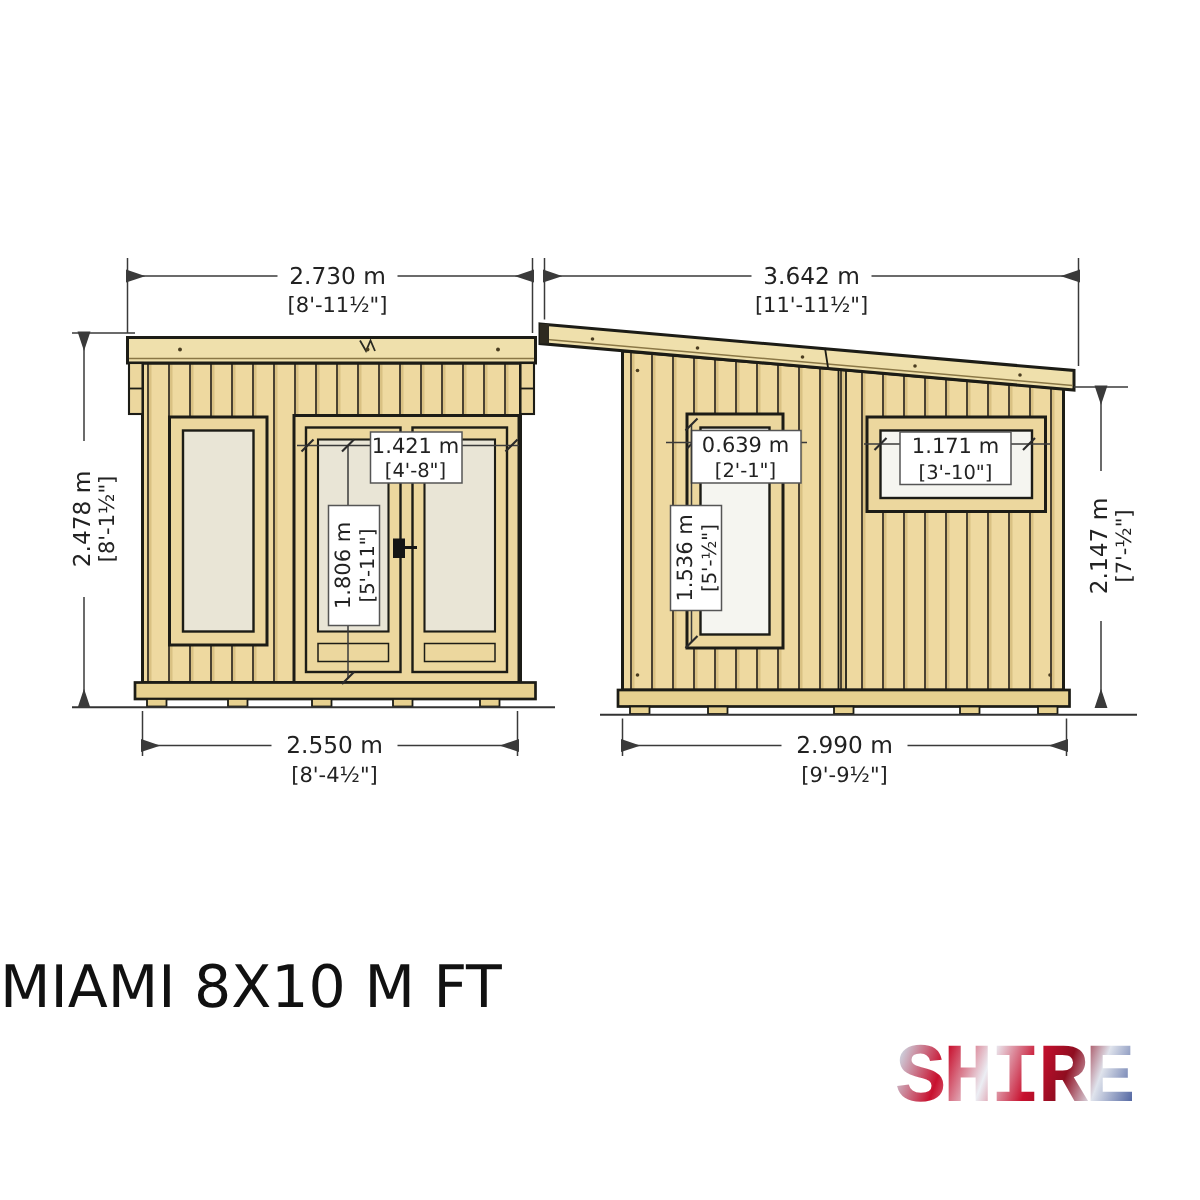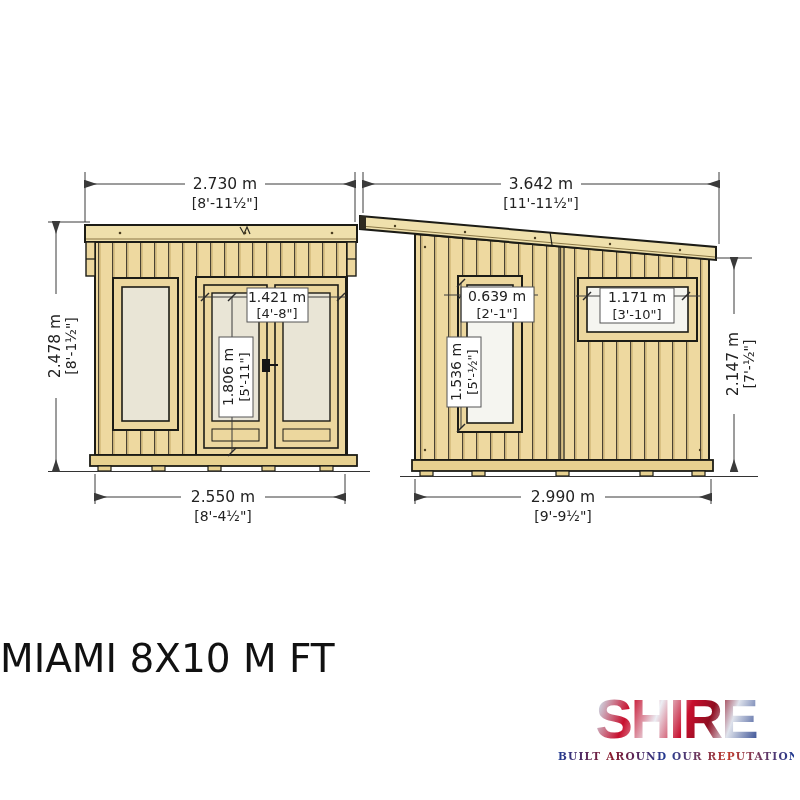--- a/index.html
+++ b/index.html
@@ -12,21 +12,21 @@
   .lblbox{fill:#ffffff;stroke:#555;stroke-width:1;}
   .whiteu{fill:#ffffff;}
   .dm{font-size:15.5px;text-anchor:middle;}
   .di{font-size:14px;text-anchor:middle;}
   .bm{font-size:14px;text-anchor:middle;}
   .bi{font-size:13px;text-anchor:middle;}
   .outline{stroke:#1c1c16;}
   .page-title{position:absolute;left:0;right:0;top:636px;
       font-size:39px;color:#111;letter-spacing:0px;}
   .logo{position:absolute;right:6px;top:690px;width:236px;text-align:center;}
-  .logo-word{font-family:Liberation Sans, sans-serif;font-weight:700;font-size:56px;line-height:1.05;
+  .logo-word{font-family:Liberation Mono, monospace;font-weight:700;font-size:56px;line-height:1.05;
       letter-spacing:-2px;
       background:linear-gradient(110deg,#27408b 0%,#27408b 10%,#cdd4e0 18%,#c8102e 30%,
                  #eceef4 42%,#c8102e 54%,#8f0d20 63%,#dfe3ec 72%,#27408b 86%,#172a66 100%);
       -webkit-background-clip:text;background-clip:text;color:transparent;}
   .logo-tagline{margin-top:1px;font-family:"DejaVu Serif",serif;font-weight:700;
       font-size:10.5px;letter-spacing:1.2px;white-space:nowrap;
       background:linear-gradient(90deg,#1f3a93 0%,#8b1a2b 22%,#1f3a93 46%,#c0392b 72%,#1f3a93 100%);
       -webkit-background-clip:text;background-clip:text;color:transparent;}
 </style>
 </head>
@@ -236,16 +236,15 @@
     <rect class="lblbox" x="600" y="288" width="74" height="35"></rect>
     <text class="bm" x="637" y="302">1.171 m</text>
     <text class="bi" x="637" y="319">[3'-10"]</text>
   </g>
 </svg>
 
 <div class="page-title">MIAMI 8X10 M FT</div>
 
 <div class="logo">
   <div class="logo-word">SHIRE</div>
-  <div class="logo-tagline">BUILT AROUND OUR REPUTATION</div>
 </div>
 
 </div>
 
 </body></html>

